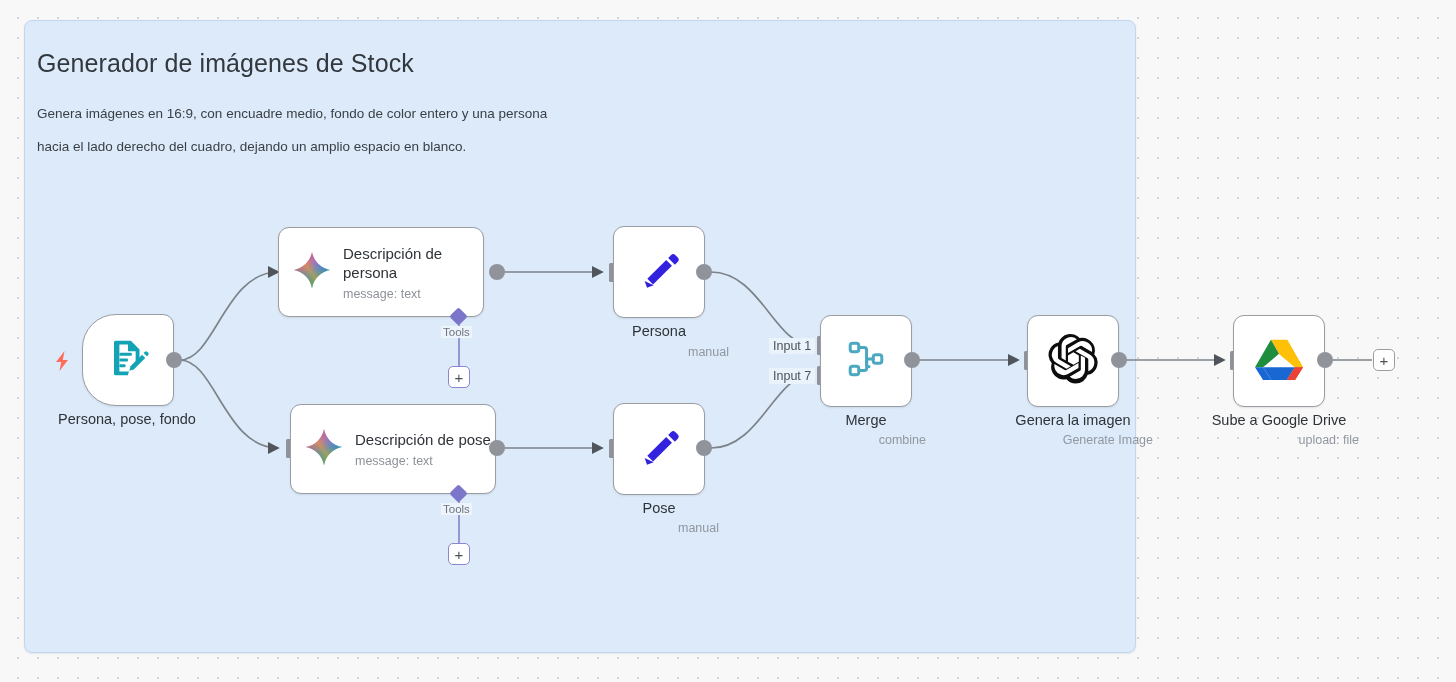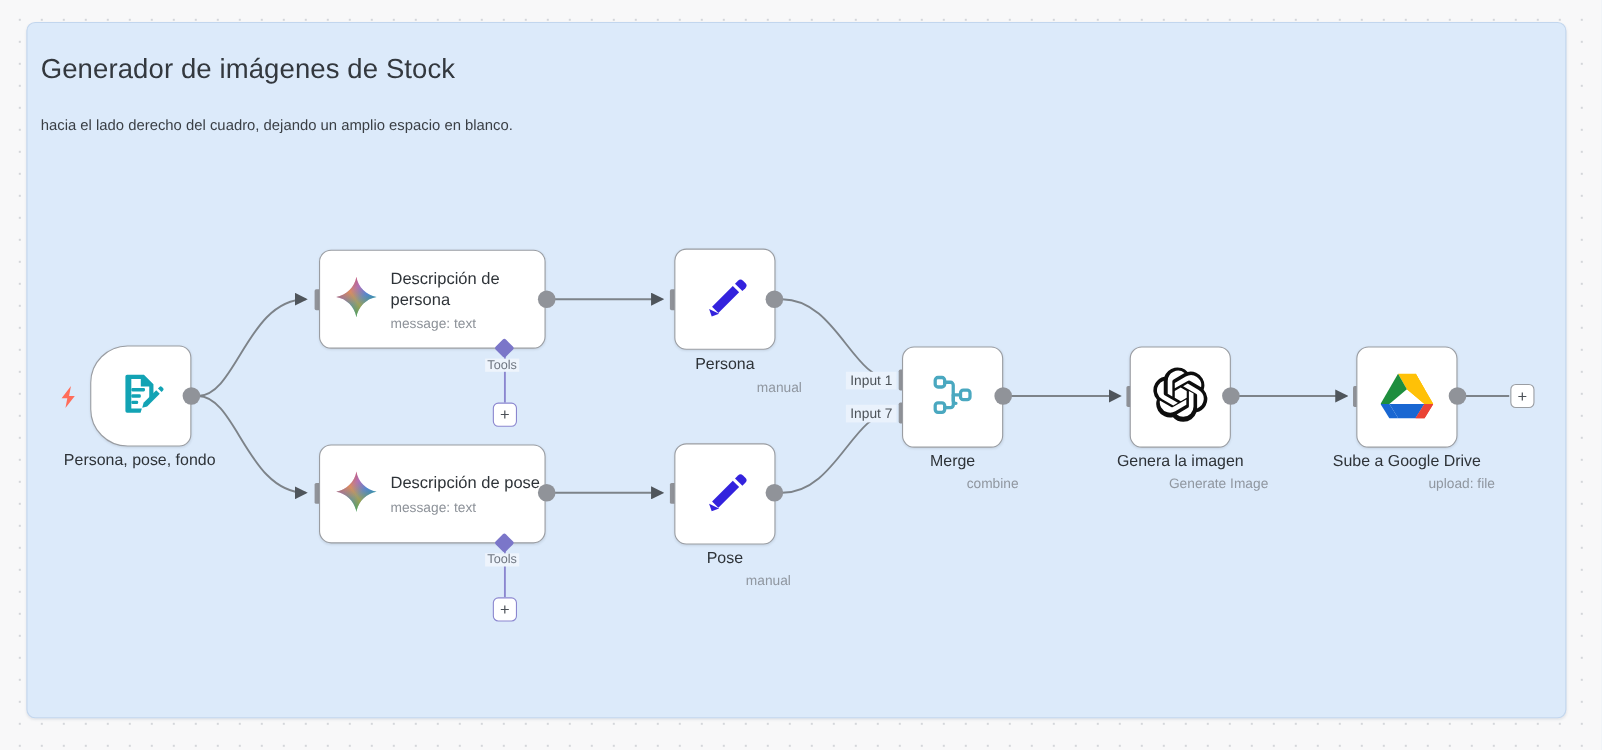--- a/index.html
+++ b/index.html
@@ -23,21 +23,21 @@
     background-image: radial-gradient(circle, #d4d6da 1.1px, transparent 1.2px);
     background-size: 20px 20px;
     background-position: 8px 8px;
   }
 
   
   #sticky {
     position: absolute;
     left: 24px;
     top: 20px;
-    width: 1400px;
+    width: 1112px;
     height: 633px;
     background: #dceafa;
     border: 1px solid #c2d6ee;
     border-radius: 8px;
     box-sizing: border-box;
     box-shadow: 0 1px 2px rgba(60,80,110,.10);
   }
   #sticky-title {
     position: absolute;
     left: 12px;
@@ -182,20 +182,21 @@
   }
 </style>
 </head>
 <body>
 
 <div id="canvas">
 
   <div id="sticky">
     <div id="sticky-title">Generador de imágenes de Stock</div>
     <div id="sticky-body">
+      <div>Genera imágenes en 16:9, con encuadre medio, fondo de color entero y una persona</div>
       <div>hacia el lado derecho del cuadro, dejando un amplio espacio en blanco.</div>
     </div>
   </div>
 
   <svg id="edges">
     <defs>
       <marker id="arrow" viewBox="0 0 10 10" refX="8.5" refY="5" markerWidth="7" markerHeight="7" orient="auto-start-reverse">
         <path d="M 0 0 L 10 5 L 0 10 z" fill="#4f555b"></path>
       </marker>
     </defs>
@@ -238,21 +239,21 @@
         <rect x="15" y="30.5" width="6.5" height="3.2" rx="1.2" fill="#12a3b4"></rect>
         <path d="M38.6 20.6 l3.4 3.4 -12 12 -4.6 1.2 1.2 -4.6 Z" fill="#12a3b4"></path>
         <path d="M40.3 18.9 l1.4 -1.4 a1.6 1.6 0 0 1 2.3 0 l1.1 1.1 a1.6 1.6 0 0 1 0 2.3 l-1.4 1.4 Z" fill="#12a3b4"></path>
       </svg>
     </span>
   </div>
   <div class="port-out" style="left:166px; top:352px;"></div>
   <div class="node-label" style="left:27px; top:411px; width:200px;">Persona, pose, fondo</div>
 
   <div class="port-in" style="left:286px; top:263px;"></div>
-  <div class="node wide" style="left:290px; top:227px;align-items:center;">
+  <div class="node wide" style="left:278px; top:227px;align-items:center;">
     <span class="node-icon">
       <svg width="42" height="42" viewBox="0 0 48 48">
         <defs>
           <linearGradient id="gem1" x1="18%" y1="8%" x2="82%" y2="92%">
             <stop offset="0%" stop-color="#e8423a"></stop>
             <stop offset="32%" stop-color="#b85ad8"></stop>
             <stop offset="58%" stop-color="#3d7ff0"></stop>
             <stop offset="100%" stop-color="#1fa34a"></stop>
           </linearGradient>
           <linearGradient id="gem1b" x1="95%" y1="18%" x2="5%" y2="82%">

